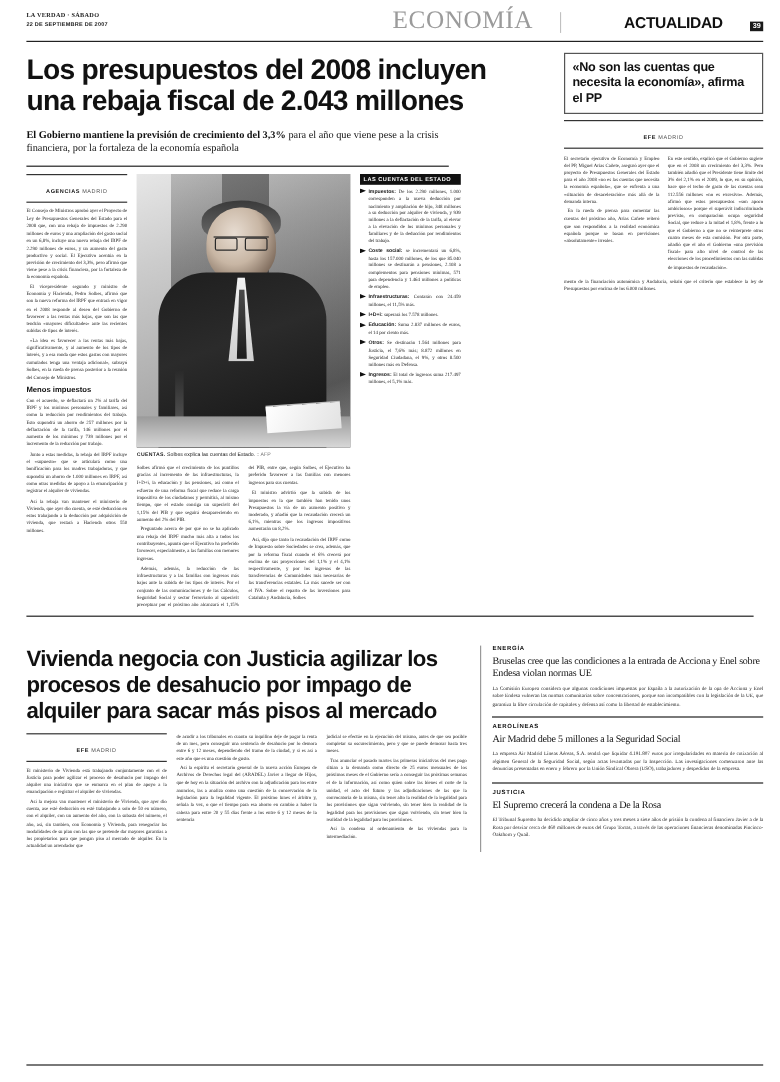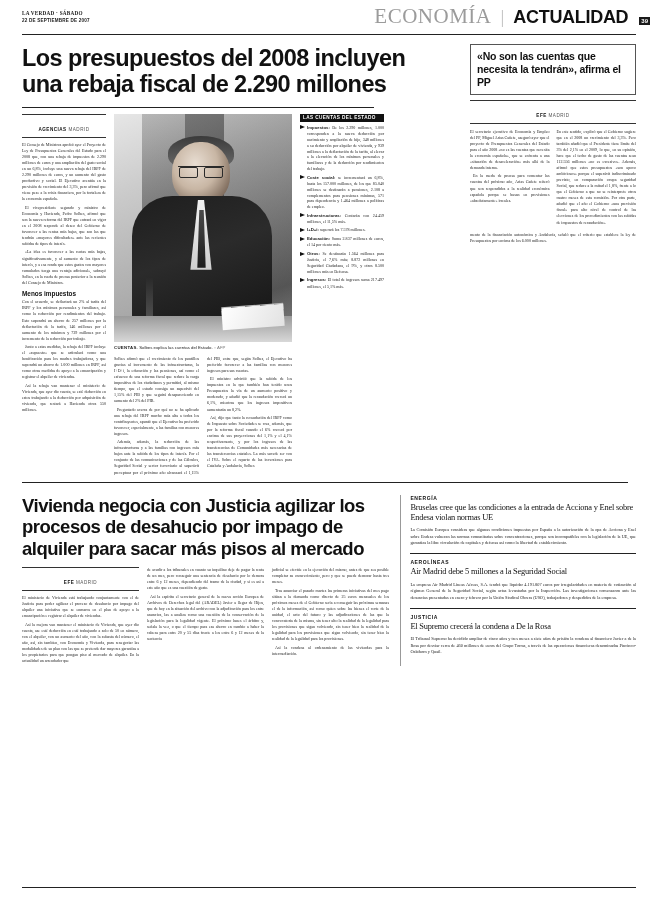--- a/index.html
+++ b/index.html
@@ -21,31 +21,31 @@
     font-family:"Liberation Serif", serif;
     font-size:5.2px; font-weight:bold; letter-spacing:.25px;
     text-transform:uppercase; color:#1a1a1a;
   }
   .mh-date {
     font-family:"Liberation Sans", sans-serif;
     font-size:4.6px; font-weight:bold; letter-spacing:.2px; color:#1a1a1a;
     margin-top:1px;
   }
   .mh-right {
-    position:absolute; right:0; top:4px;
-    display:flex; align-items:baseline; gap:8px;
+    position:absolute; right:14px; top:4px;
+    display:flex; align-items:baseline; gap:20px;
   }
   .mh-sec {
     font-family:"Liberation Serif", serif;
     font-size:21px; color:#9b9b9b; letter-spacing:.5px;
   }
   .mh-pipe { font-size:19px; color:#c0c0c0; margin:0 1px; }
   .mh-sub {
     font-family:"Liberation Sans", sans-serif;
-    font-size:18px; font-weight:bold; color:#111; letter-spacing:-.3px;
+    font-size:13px; font-weight:bold; color:#111; letter-spacing:-.3px;margin-left:30px;
   }
   .mh-pagenum {
     display:inline-block; background:#1a1a1a; color:#fff;
     font-family:"Liberation Sans", sans-serif;
     font-size:6px; font-weight:bold;
     padding:1px 2px; margin-left:3px; vertical-align:super;
     line-height:1;
   }
 
   
@@ -190,21 +190,21 @@
   }
   .rail-byline-wrap {
     border-top:1px solid #333; border-bottom:1px solid #333;
     padding:1.6px 0; margin:5px 0 0 0; text-align:center;
   }
   .rail-cols { display:flex; gap:7px; margin-top:5px; }
   .rail-col { width:50%; }
 
   
   .hr-sep2 { border:0; border-top:1.6px solid #222; margin:6px 22px 0 22px; }
-  .art2-wrap { display:flex; padding:0 14px 0 22px; gap:9px; margin-top:12px; }
+  .art2-wrap { display:flex; padding:0 14px 0 22px; gap:9px; margin-top:24px; }
   .art2-left { width:370px; }
   h2.headline2 {
     font-family:"Liberation Sans", sans-serif;
     font-size:18.5px; font-weight:bold; line-height:1.16;
     letter-spacing:-.5px; margin:0 0 8px 0; color:#111;
   }
   .art2-cols { display:flex; gap:8px; }
   .art2-col { width:117px; }
 
   .right-sections { width:236px; border-left:.8px solid #999; padding-left:9px; }
@@ -240,21 +240,22 @@
       <span class="mh-pipe">|</span>
       <span class="mh-sub">ACTUALIDAD</span>
       <span class="mh-pagenum">39</span>
     </div>
   </div>
   <hr class="hr-top">
 
   <div class="top-area">
 
     <div class="headline-zone">
-      <h1 class="headline">Los presupuestos del 2008 incluyen una rebaja fiscal de 2.290 millones</h1>
+      <h1 class="headline">Los presupuestos del 2008 incluyen una rebaja fiscal de 2.043 millones</h1>
+      <p class="standfirst"><b>El Gobierno mantiene la previsión de crecimiento del 3,3%</b><span> para el año que viene pese a la crisis financiera, por la fortaleza de la economía española</span></p>
     </div>
     <hr class="hr-stand">
 
     <div class="art1">
 
       <div class="col">
         <div class="byline-wrap">
           <span class="byline"><span>AGENCIAS</span> <span class="loc">MADRID</span></span>
         </div>
         <div class="body-text">
@@ -355,21 +356,21 @@
             <span class="fact-text"><b>Ingresos:</b><span> El total de ingresos suma 217.497 millones, el 5,1% más.</span></span>
           </div>
         </div>
       </div>
 
     </div>
   </div>
 
   <div class="rail">
     <div class="rail-box">
-      <p class="rail-head">«No son las cuentas que necesita la tendrán», afirma el PP</p>
+      <p class="rail-head">«No son las cuentas que necesita la economía», afirma el PP</p>
     </div>
     <div class="rail-byline-wrap">
       <span class="byline"><span>EFE</span> <span class="loc">MADRID</span></span>
     </div>
     <div class="rail-cols">
       <div class="rail-col">
         <div class="body-text">
           <p>El secretario ejecutivo de Economía y Empleo del PP, Miguel Arias Cañete, aseguró ayer que el proyecto de Presupuestos Generales del Estado para el año 2008 «no es las cuentas que necesita la economía española», que se enfrenta a una «situación de desaceleración» más allá de la demanda interna.</p>
           <p>En la rueda de prensa para comentar las cuentas del próximo año, Arias Cañete reiteró que son respondidos a la realidad económica española porque se basan en previsiones «absolutamente» irreales.</p>
         </div>

